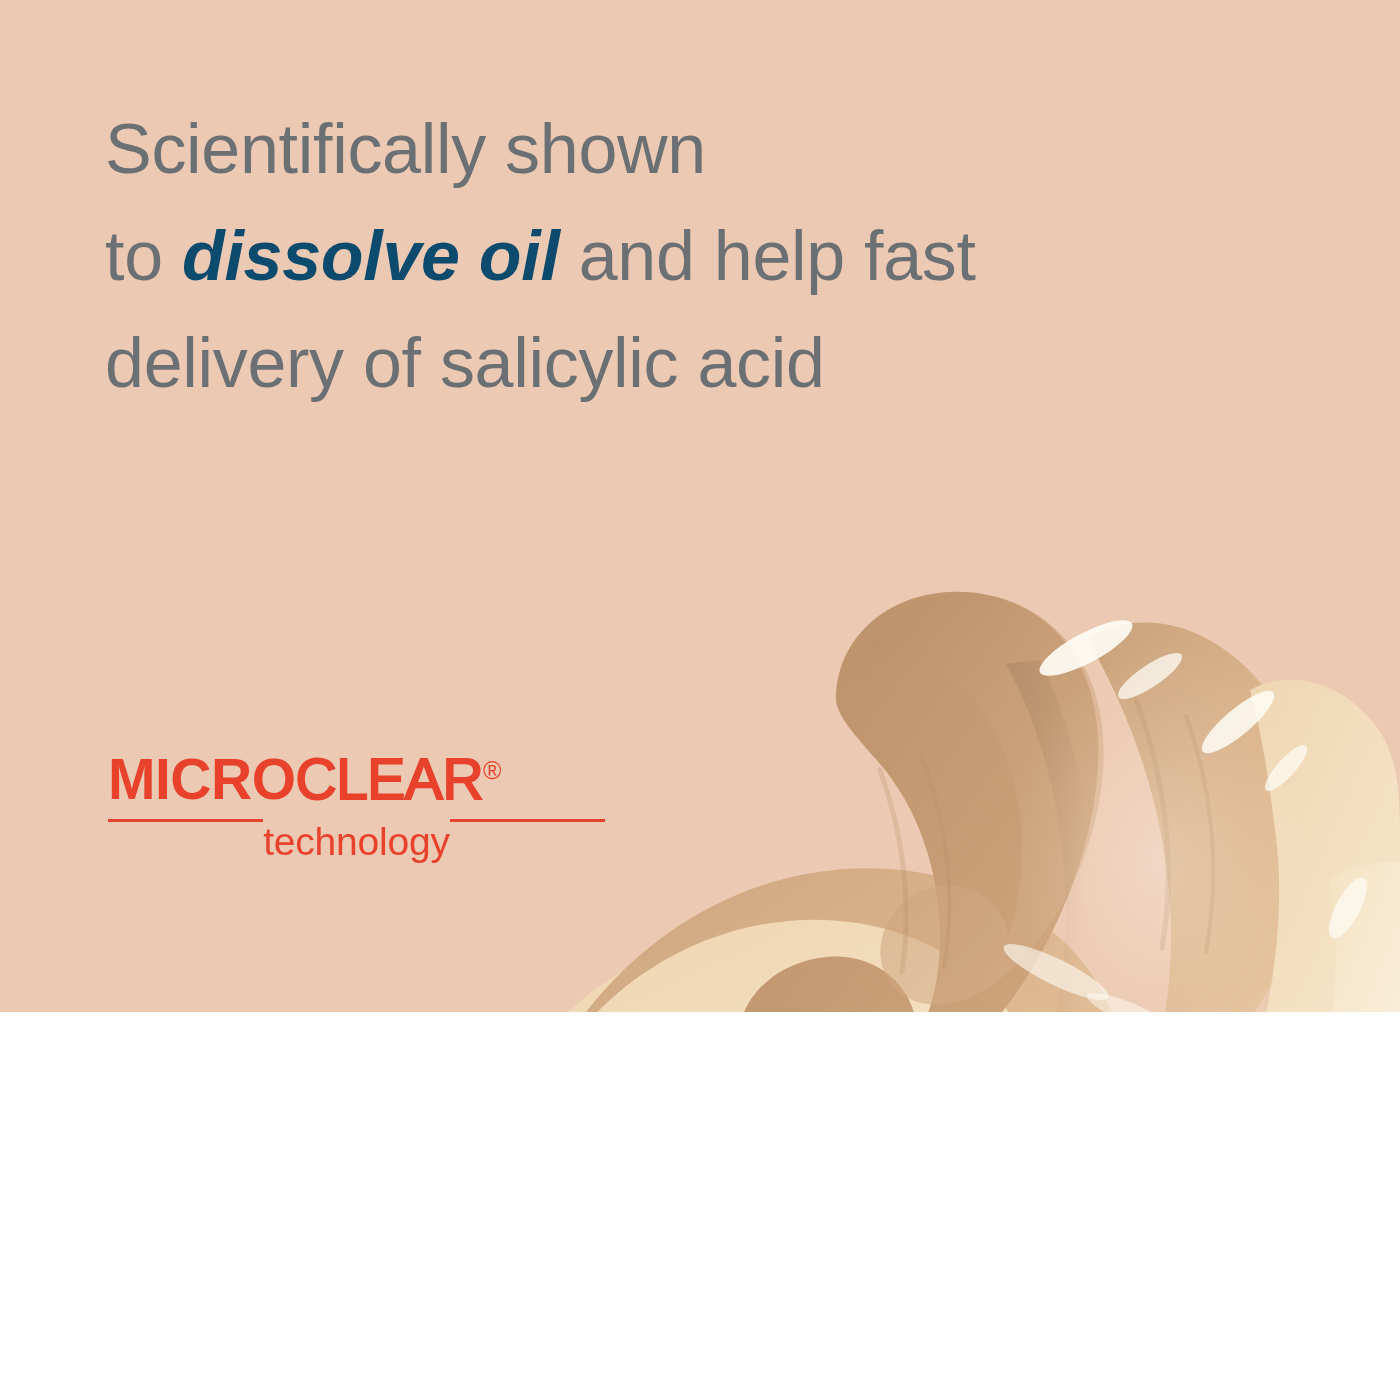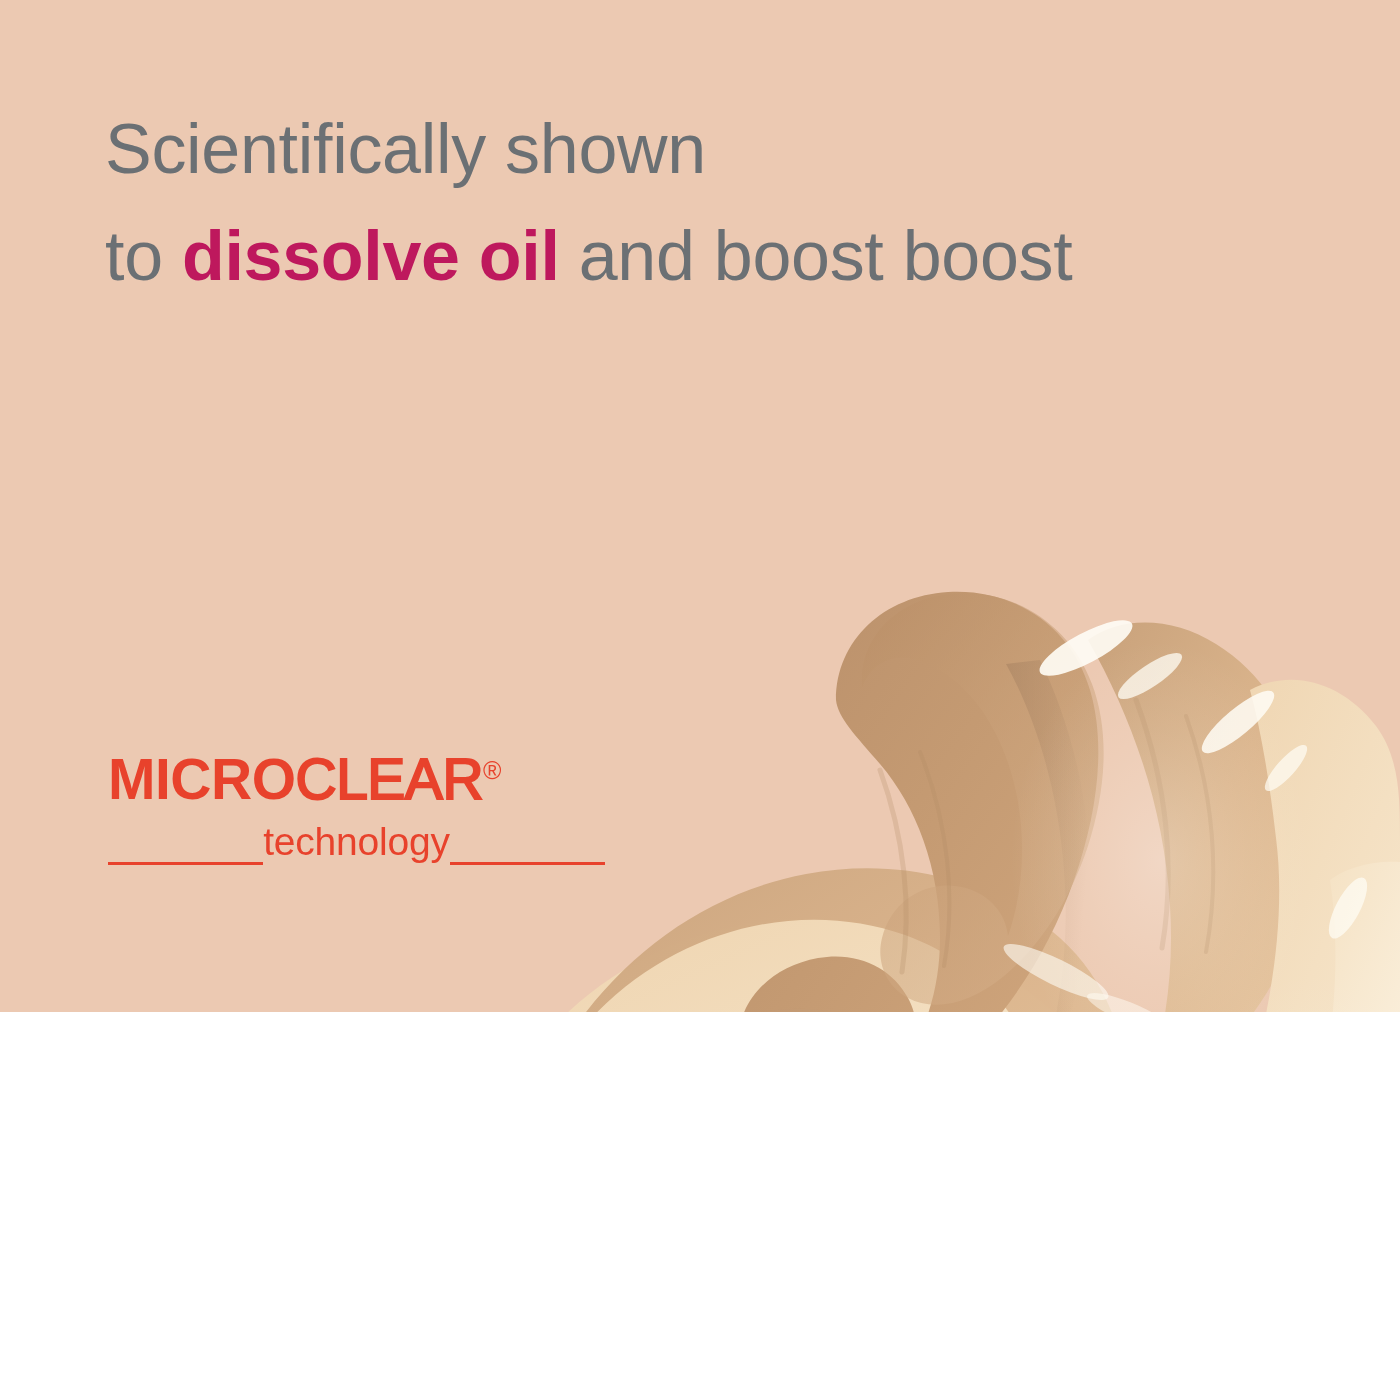--- a/index.html
+++ b/index.html
@@ -38,22 +38,23 @@
   .hl-line {
     font-size: 70px;
     line-height: 107px;
     color: #6b7074;
     font-weight: 400;
     letter-spacing: -0.3px;
     white-space: nowrap;
   }
 
   .hl-em {
-    color: #be185d;
+    color: #0c4a6e;
     font-weight: 700;
+    font-style: italic;
   }
 
   
 
   #logo {
     position: absolute;
     left: 108px;
     top: 748px;
     z-index: 5;
   }
@@ -80,21 +81,21 @@
     font-size: 25px;
     font-weight: 400;
     vertical-align: super;
     line-height: 0;
     letter-spacing: 0;
     -webkit-text-stroke: 0;
   }
 
   #logo-sub {
     display: flex;
-    align-items: flex-end;
+    align-items: flex-start;
     gap: 0;
     margin-top: 9px;
     width: 497px;
   }
 
   .sub-rule {
     height: 3px;
     background: #e8422c;
     flex: 1 1 auto;
   }
@@ -233,21 +234,24 @@
     <ellipse cx="1160" cy="860" rx="150" ry="220" fill="url(#gSheen)" opacity="0.28"></ellipse>
     <ellipse cx="860" cy="1180" rx="200" ry="170" fill="url(#gSheen)" opacity="0.22"></ellipse>
     <ellipse cx="1310" cy="1180" rx="130" ry="210" fill="url(#gSheen)" opacity="0.20"></ellipse>
   </svg>
 
   <div id="headline">
     <div class="hl-line">
       <span>Scientifically shown</span>
     </div>
     <div class="hl-line">
-      <span>to </span><span class="hl-em">dissolve oil</span><span> and boost boost</span>
+      <span>to </span><span class="hl-em">dissolve oil</span><span> and help fast</span>
+    </div>
+    <div class="hl-line">
+      <span>delivery of salicylic acid</span>
     </div>
   </div>
 
   <div id="logo">
     <span id="logo-wordmark"><span class="wm-micro">MICRO</span><span class="wm-clear">CLEAR</span><span class="wm-reg">®</span></span>
     <div id="logo-sub">
       <span class="sub-rule"></span>
       <span id="logo-sub-label">technology</span>
       <span class="sub-rule"></span>
     </div>

